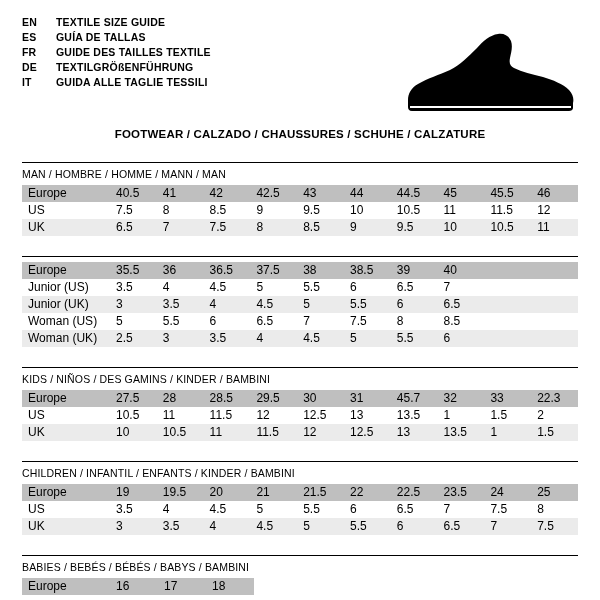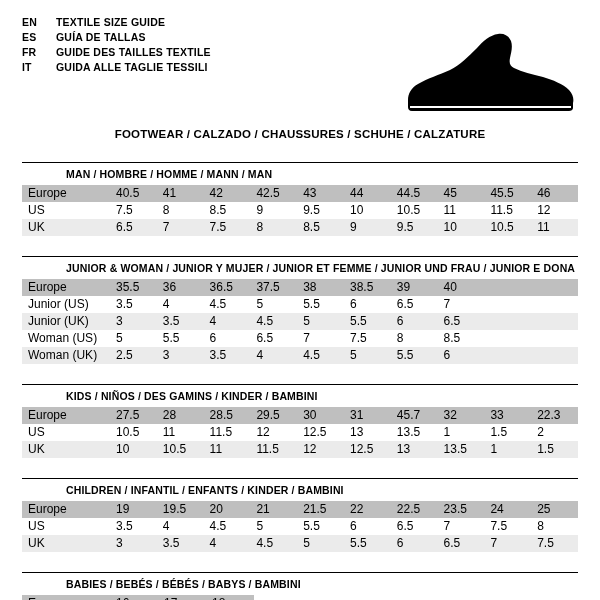--- a/index.html
+++ b/index.html
@@ -55,24 +55,23 @@
   
   .section { margin-top: 22px; }
   .section.tight { margin-top: 20px; }
 
   .section-rule {
     border-top: 1px solid #000;
     margin-bottom: 5px;
   }
   .section-title {
     font-size: 10.5px;
-    font-weight: bold;
+    font-weight: normal;
     letter-spacing: 0.15px;
     padding-bottom: 5px;
-    margin-left: 44px;
   }
 
   table.size {
     border-collapse: collapse;
     font-size: 12px;
     width: 100%;
     table-layout: fixed;
   }
   table.size td {
     height: 17px;
@@ -109,20 +108,24 @@
           <td class="lang-code">EN</td>
           <td>TEXTILE SIZE GUIDE</td>
         </tr>
         <tr>
           <td class="lang-code">ES</td>
           <td>GUÍA DE TALLAS</td>
         </tr>
         <tr>
           <td class="lang-code">FR</td>
           <td>GUIDE DES TAILLES TEXTILE</td>
+        </tr>
+        <tr>
+          <td class="lang-code">DE</td>
+          <td>TEXTILGRÖßENFÜHRUNG</td>
         </tr>
         <tr>
           <td class="lang-code">IT</td>
           <td>GUIDA ALLE TAGLIE TESSILI</td>
         </tr>
       </tbody>
     </table>
 
     <svg class="shoe-art" viewBox="0 0 178 86">
       <path fill="#000000" d="M10 70 C10 64 13 58 20 54 C30 48 41 45 52 40 C62 35 70 27 79 18 C85 11 92 5 100 4 C106 3 111 6 113 11 C115 17 113 23 112 28 C111 33 112 36 116 38 C124 42 134 44 145 47 C155 50 165 54 171 60 C175 64 176 69 175 73 L175 78 C175 80 173 81 171 81 L14 81 C11 81 10 79 10 77 Z"></path>
@@ -188,21 +191,20 @@
           <td>10</td>
           <td>10.5</td>
           <td>11</td>
         </tr>
       </tbody>
     </table>
   </div>
 
   <div class="section tight">
     <div class="section-rule"></div>
-    <div class="section-title">JUNIOR &amp; WOMAN / JUNIOR Y MUJER / JUNIOR ET FEMME / JUNIOR UND FRAU / JUNIOR E DONA</div>
     <table class="size">
       <colgroup>
           <col class="c0">
           <col>
           <col>
           <col>
           <col>
           <col>
           <col>
           <col>

